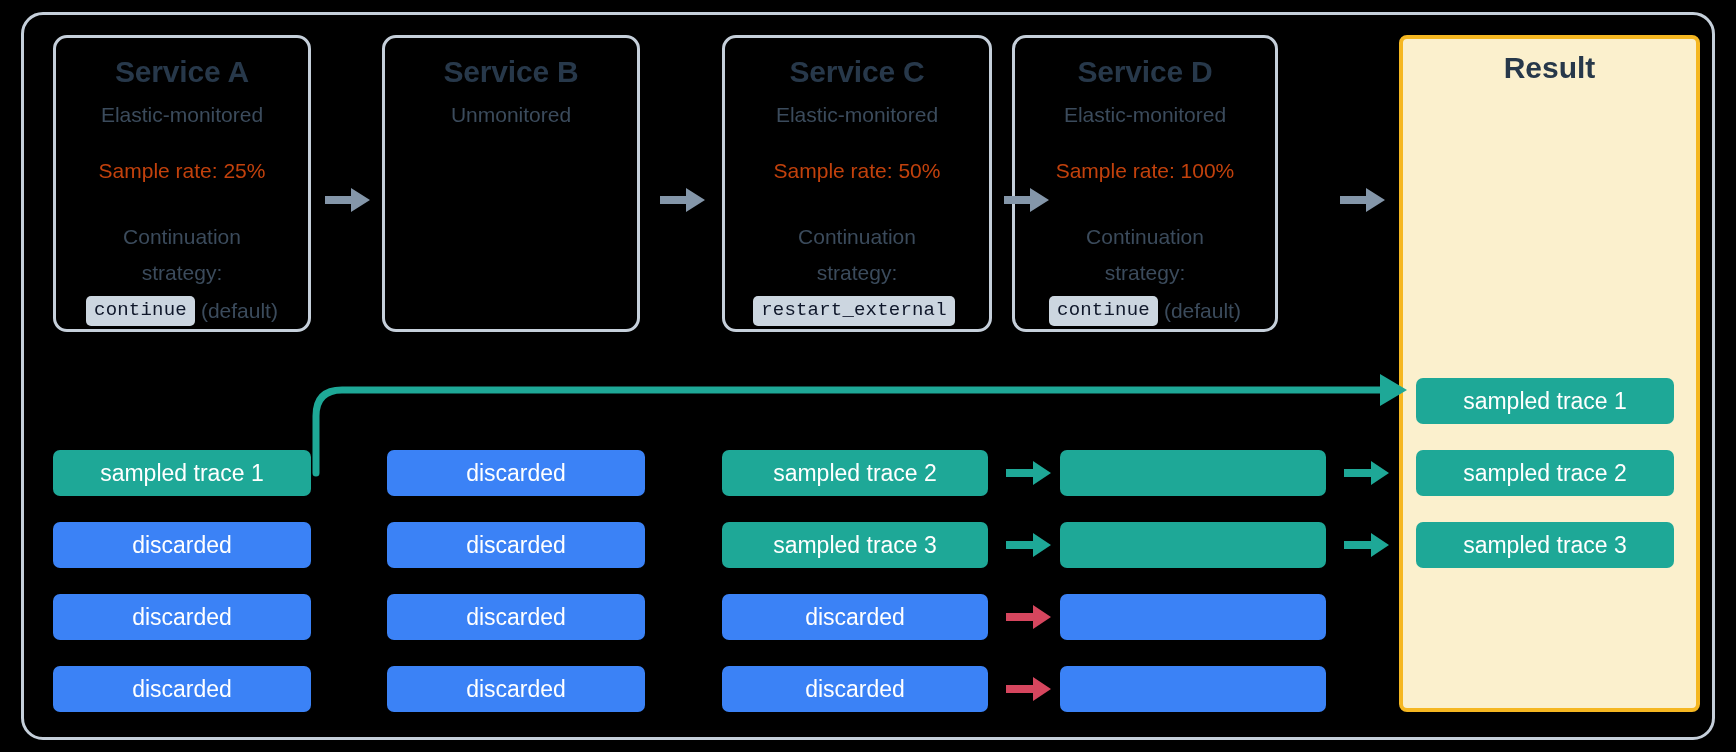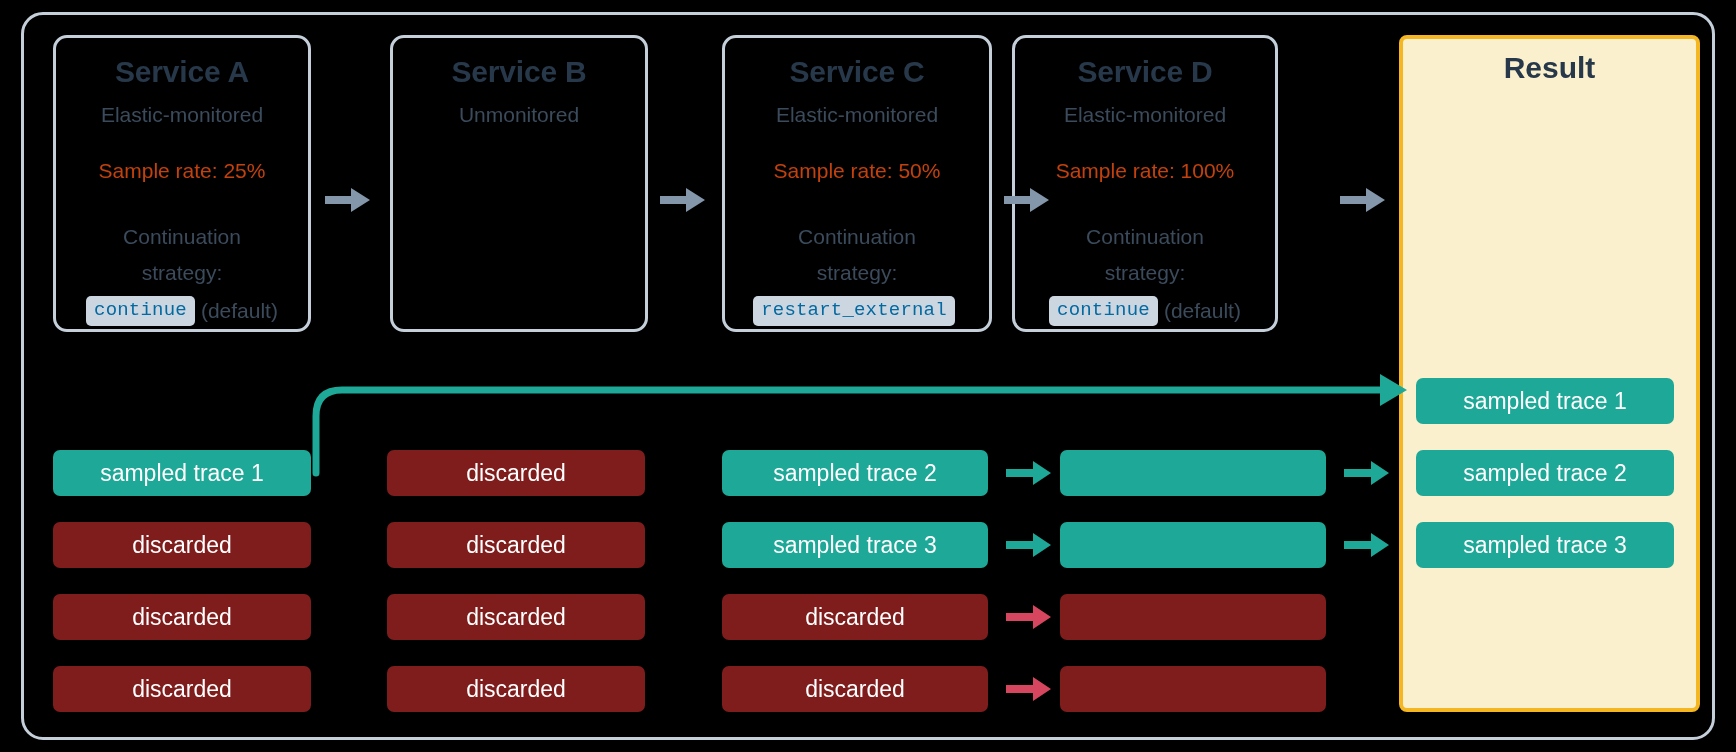--- a/index.html
+++ b/index.html
@@ -67,21 +67,21 @@
   .svc-strategy-row{
     margin-top:2px;
     font-size:21px;
     color:#3b4b5c;
     white-space:nowrap;
     line-height:1.3;
   }
   code.badge{
     display:inline-block;
     background:#ccd6e0;
-    color:#0369a1;
+    color:#0f172a;
     border-radius:5px;
     padding:2px 8px 3px 8px;
     font-family:"Liberation Mono", monospace;
     font-size:19px;
     letter-spacing:0.2px;
     vertical-align:middle;
   }
   .default-note{
     margin-left:6px;
     vertical-align:middle;
@@ -121,21 +121,21 @@
     box-sizing:border-box;
     border-radius:7px;
     color:#ffffff;
     font-size:23px;
     display:flex;
     align-items:center;
     justify-content:center;
     line-height:1;
   }
   .pill.sampled{background:#1ea897;}
-  .pill.discarded{background:#7f1d1d;}
+  .pill.discarded{background:#3b82f6;}
 
   
   .pill-arrow{position:absolute;width:46px;height:26px;}
 
   
   #curve-svg{position:absolute;left:0;top:0;width:1736px;height:752px;pointer-events:none;}
 </style>
 </head>
 <body>
 
@@ -149,21 +149,21 @@
     <div class="svc-gap"></div>
     <div class="svc-rate">Sample rate: 25%</div>
     <div class="svc-gap"></div>
     <div class="svc-strategy-label">Continuation</div>
     <div class="svc-strategy-label">strategy:</div>
     <div class="svc-strategy-row">
       <code class="badge">continue</code><span class="default-note">(default)</span>
     </div>
   </div>
 
-  <div class="service-card" style="left:390px;width:258px;">
+  <div class="service-card" style="left:382px;width:258px;">
     <div class="svc-title">Service B</div>
     <div class="svc-sub">Unmonitored</div>
   </div>
 
   <div class="service-card" style="left:722px;width:270px;">
     <div class="svc-title">Service C</div>
     <div class="svc-sub">Elastic-monitored</div>
     <div class="svc-gap"></div>
     <div class="svc-rate">Sample rate: 50%</div>
     <div class="svc-gap"></div>

